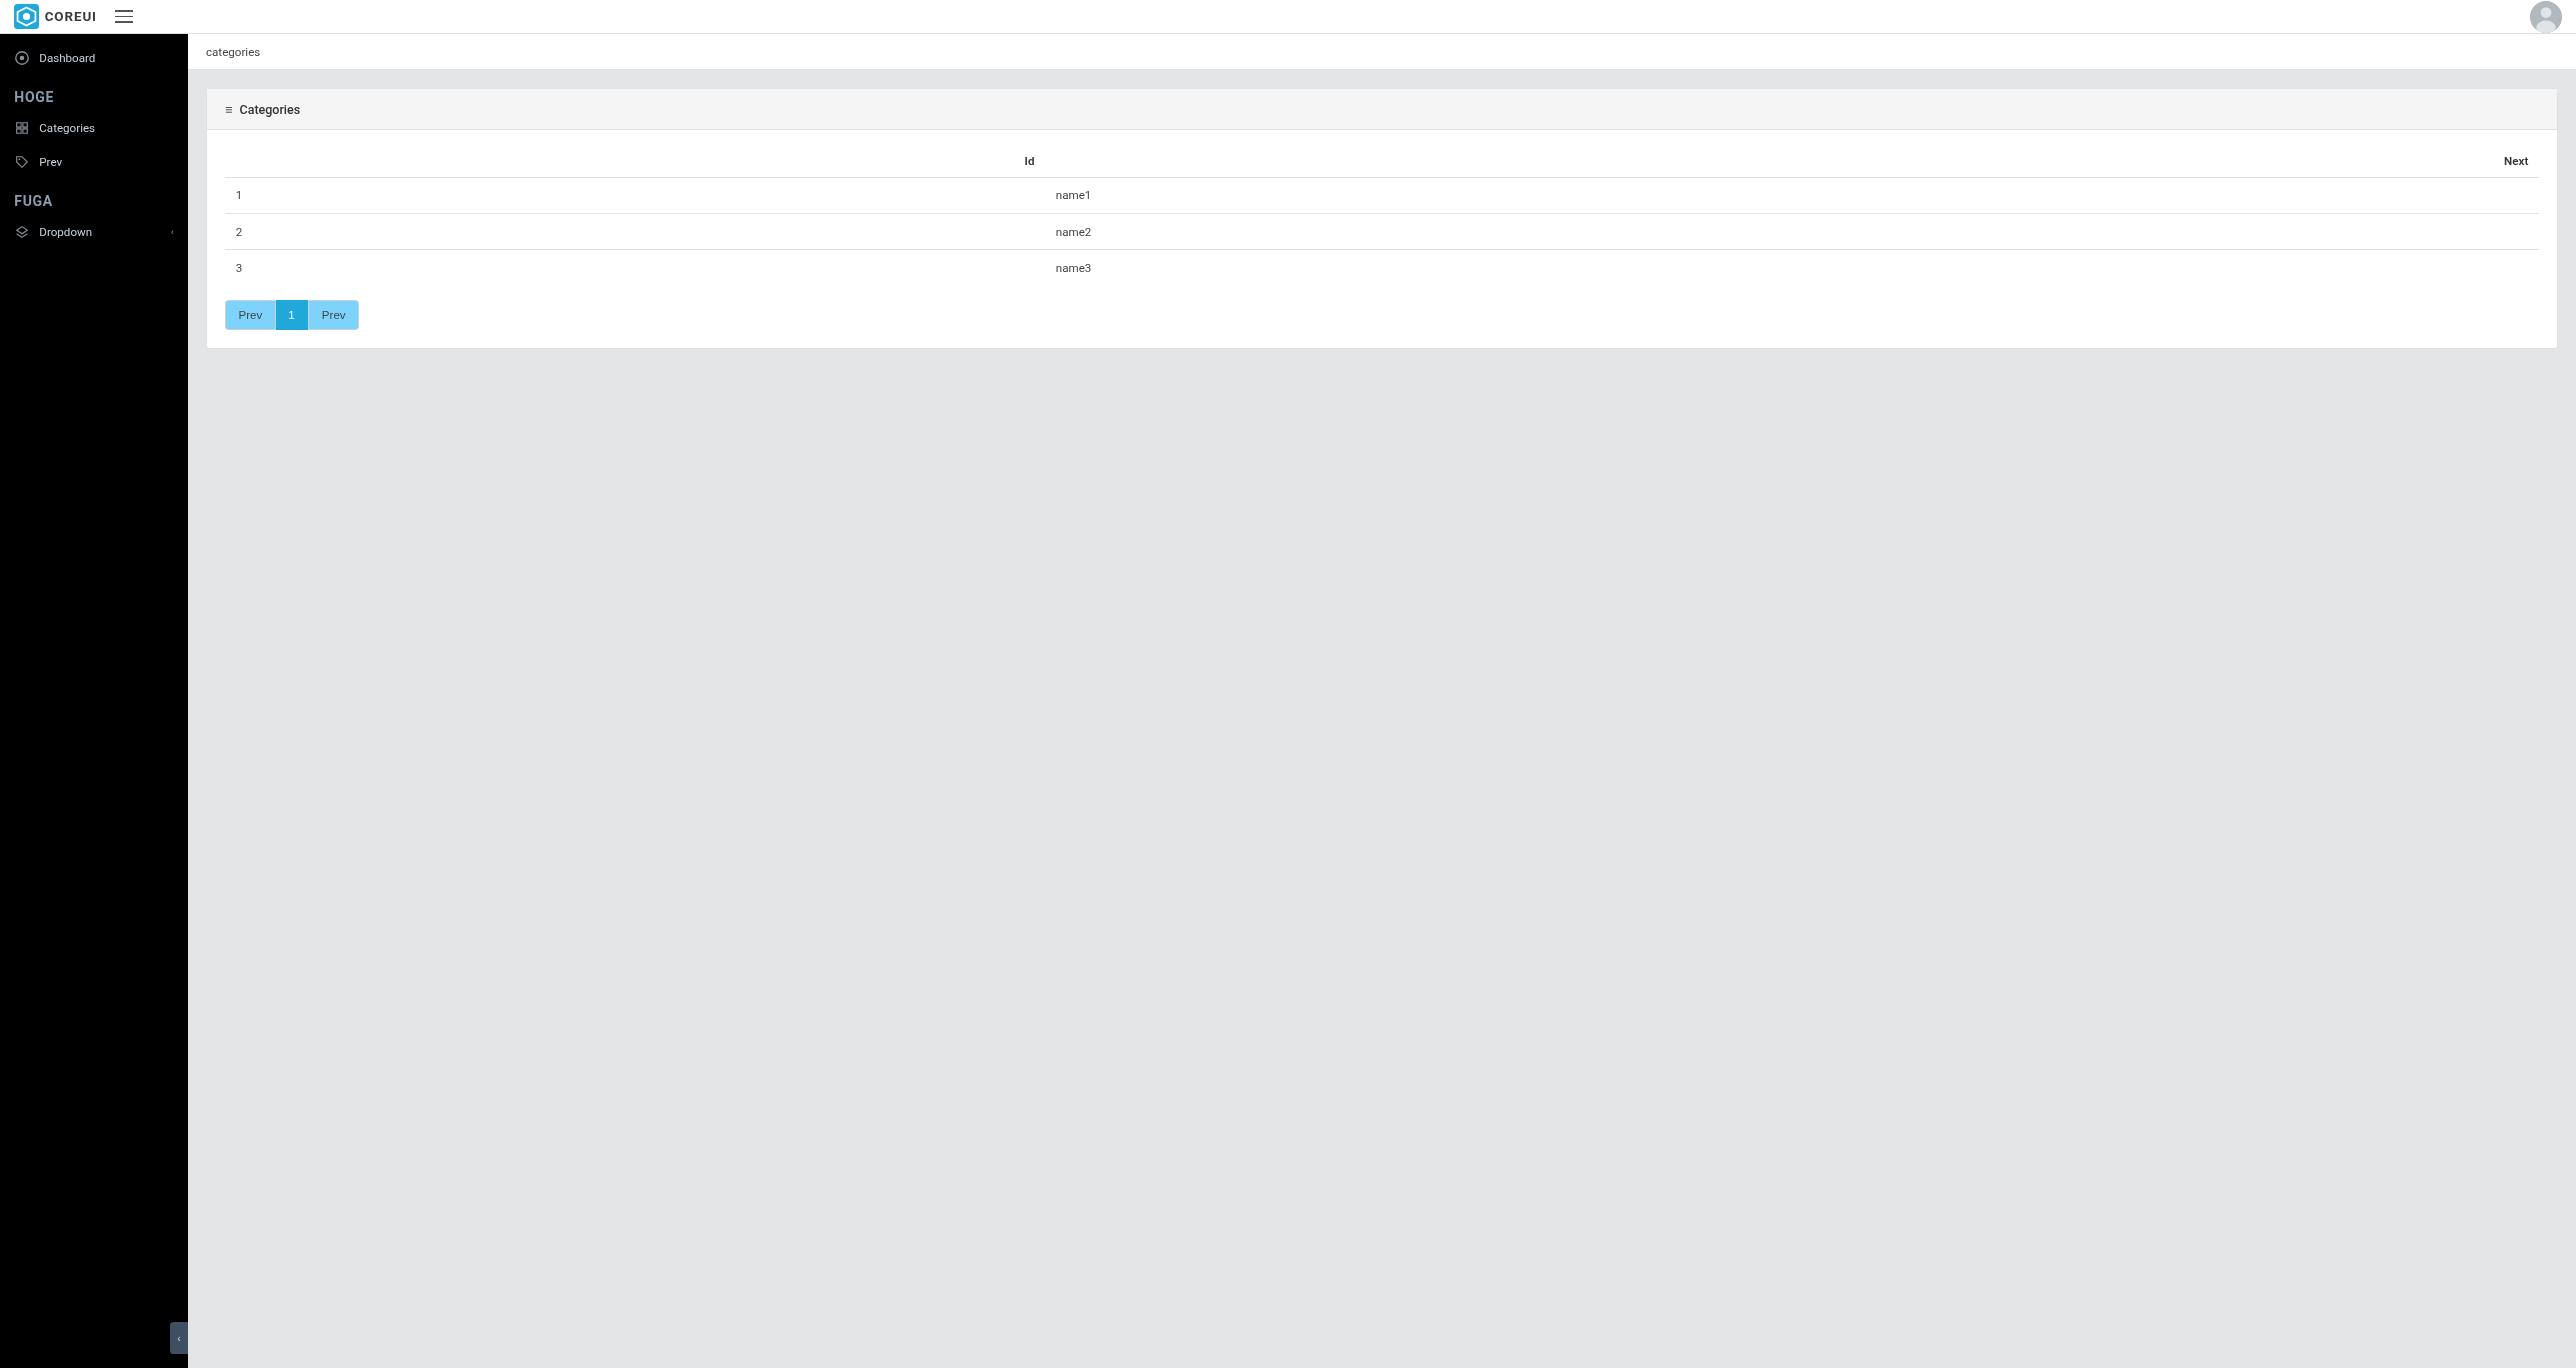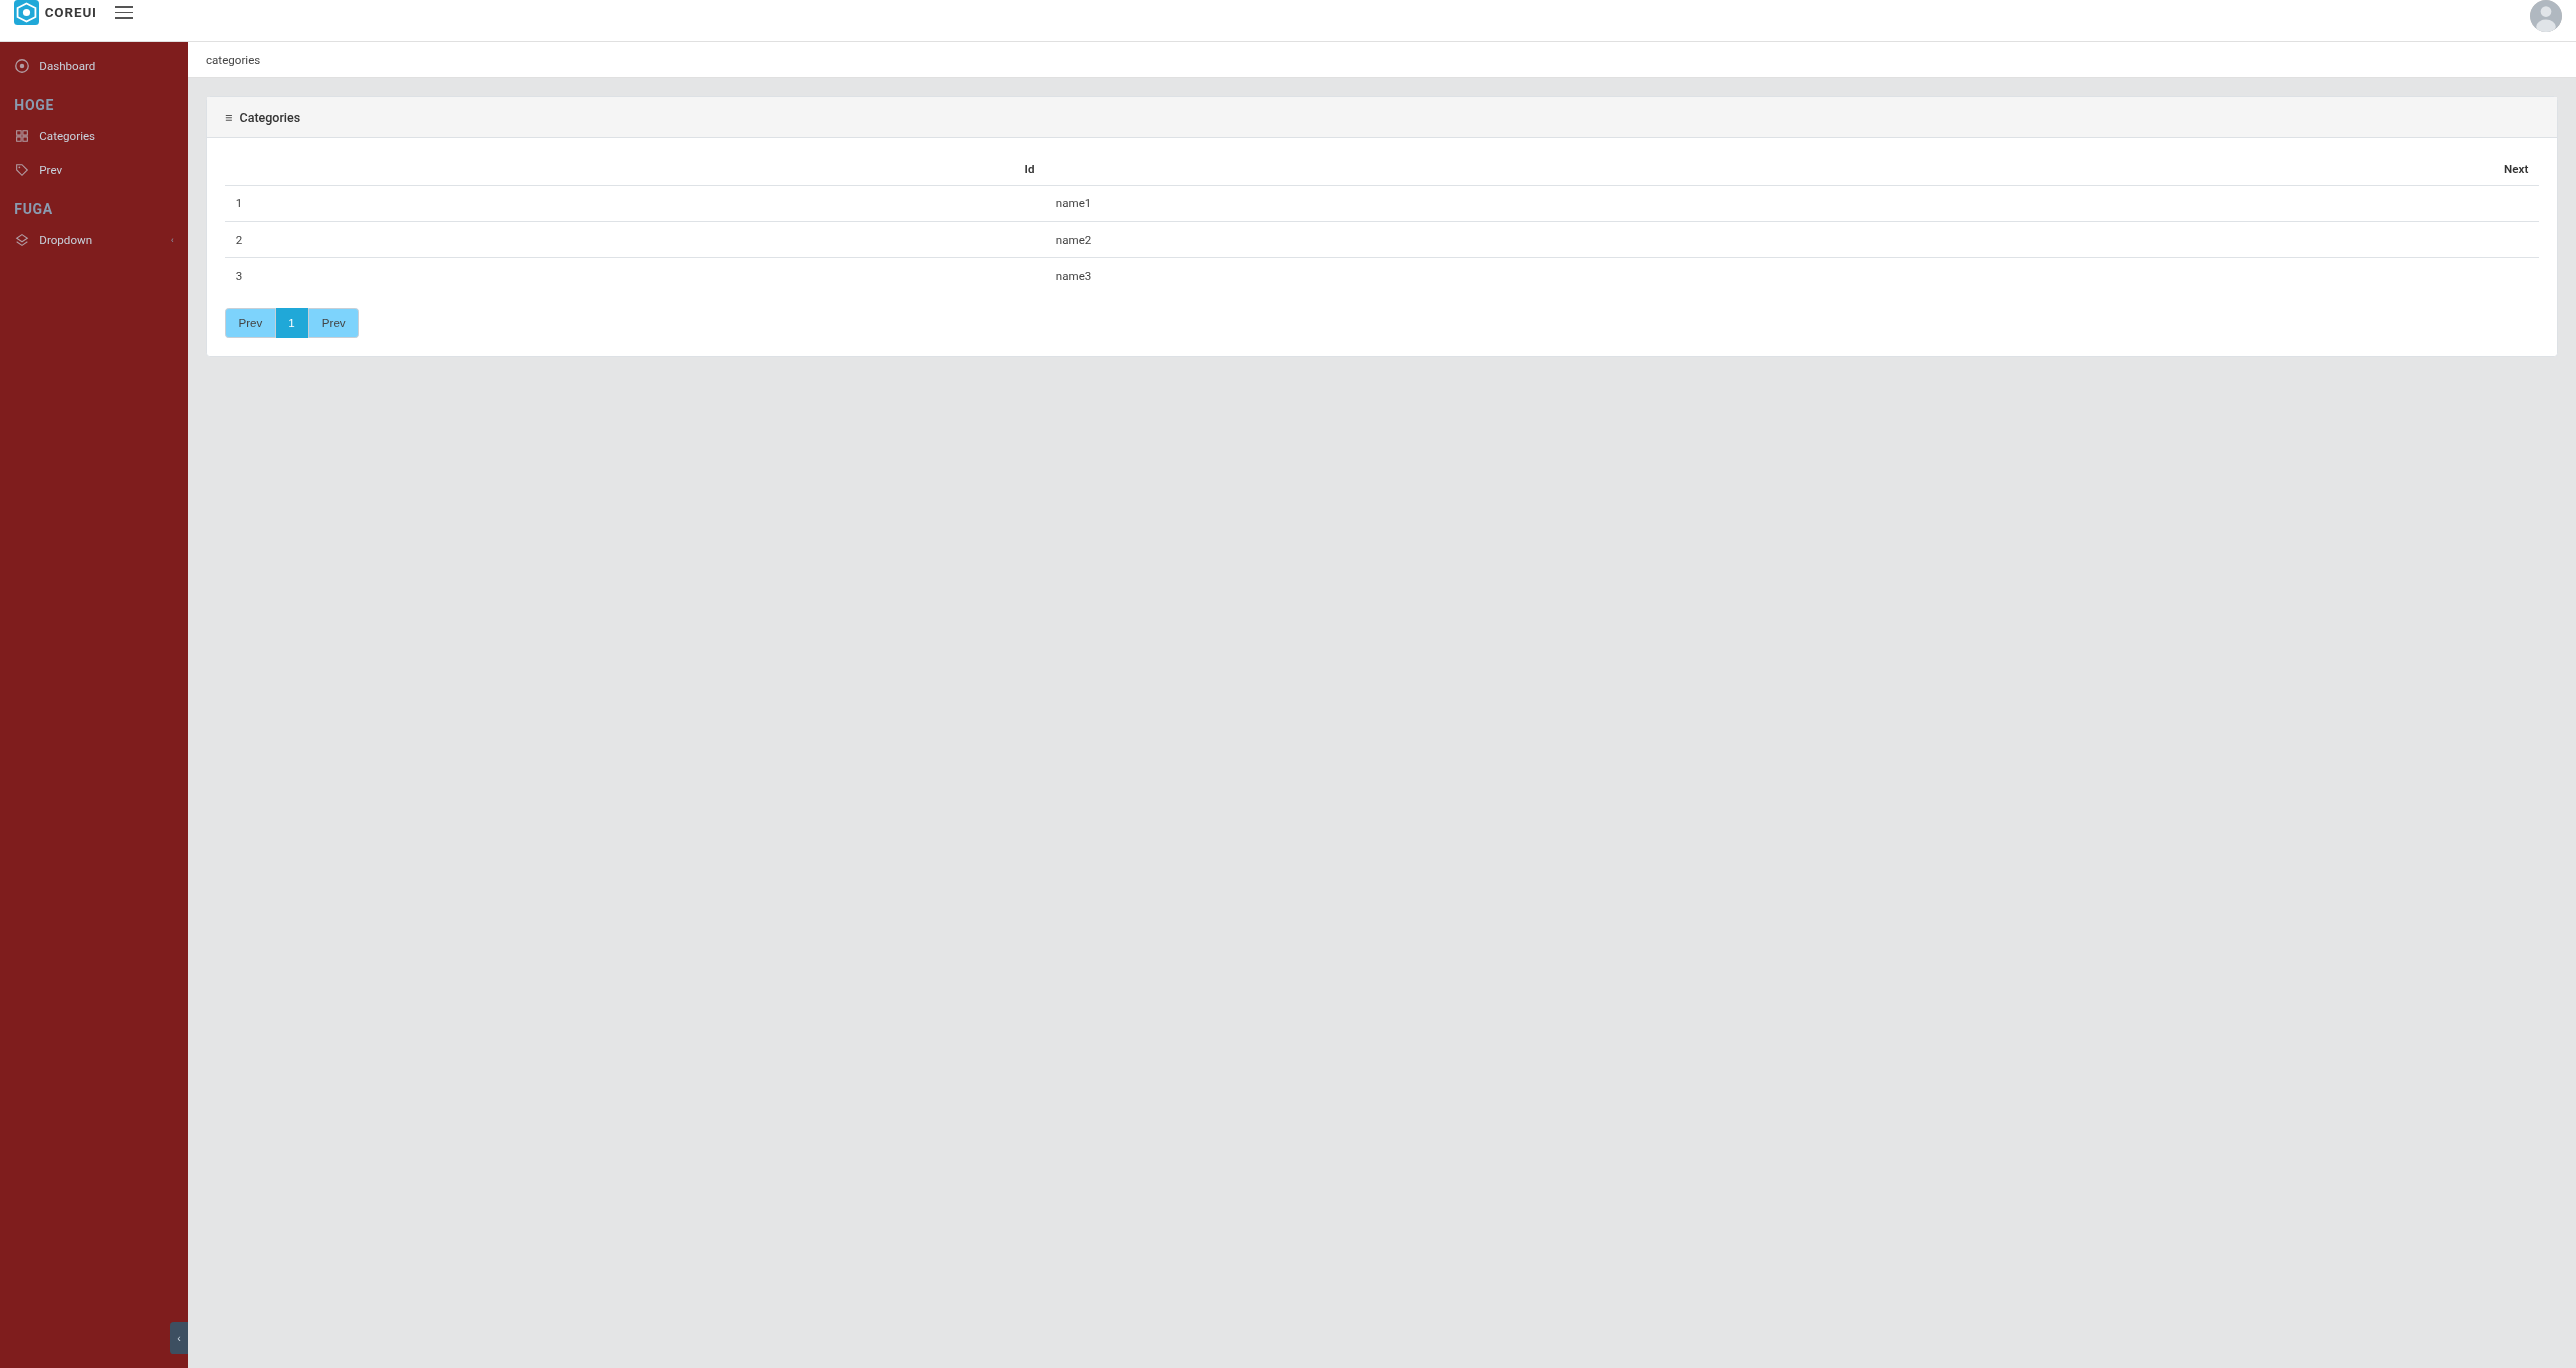--- a/index.html
+++ b/index.html
@@ -1,23 +1,23 @@
 <!DOCTYPE html>
 <html style="font-size:14.3px"><head>
   <meta charset="utf-8">
   <style>
     * { box-sizing: border-box; margin: 0; padding: 0; }
     body { font-family: -apple-system, BlinkMacSystemFont, 'Segoe UI', Roboto, sans-serif; background: #e4e5e6; display: flex; flex-direction: column; height: 100vh; overflow: hidden; }
 
     
     .navbar {
       background: #fff;
-      height: 42px;
-      display: flex;
-      align-items: flex-start;
+      height: 34px;
+      display: flex;
+      align-items: center;
       justify-content: space-between;
       padding: 0 14.3px;
       border-bottom: 0.9px solid #e0e0e0;
       flex-shrink: 0;
       z-index: 100;
     }
     .navbar-left {
       display: flex;
       align-items: center;
       gap: 14.3px;
@@ -73,21 +73,21 @@
     
     .app-body {
       display: flex;
       flex: 1;
       overflow: hidden;
     }
 
     
     .sidebar {
       width: 188px;
-      background: #7f1d1d;
+      background: #000000;
       color: #fff;
       display: flex;
       flex-direction: column;
       flex-shrink: 0;
       overflow-y: auto;
       position: relative;
     }
     .sidebar-nav {
       flex: 1;
       padding-top: 7.2px;

